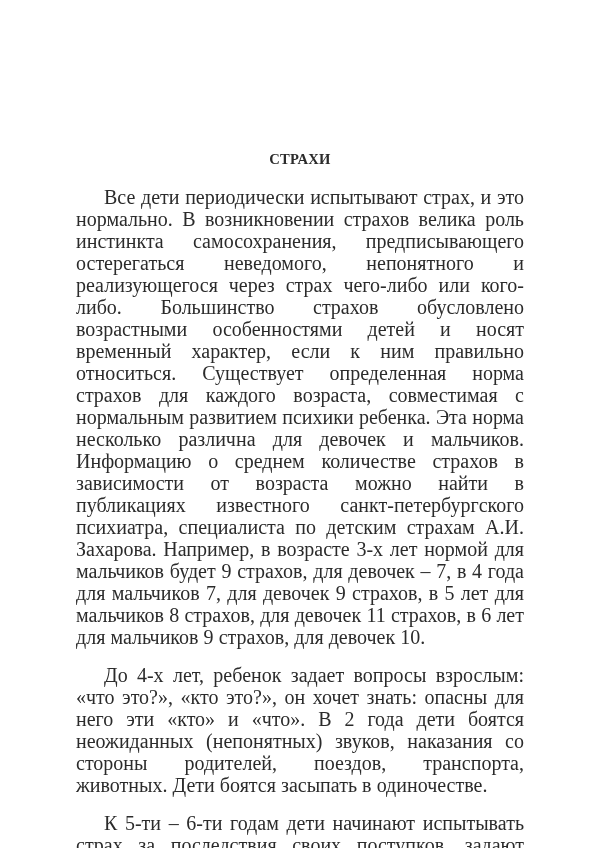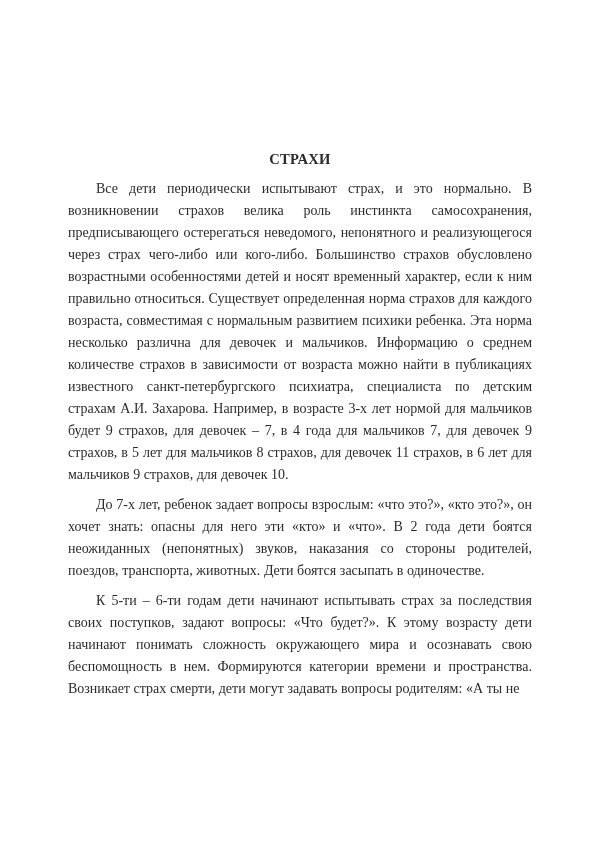--- a/index.html
+++ b/index.html
@@ -31,26 +31,26 @@
   }
   .doc-title {
     font-size: 14.6px;
     font-weight: bold;
     text-align: center;
     line-height: 22px;
     margin: 0 0 0 0;
     letter-spacing: 0.3px;
   }
   .para {
-    font-size: 14px;
+    font-size: 20px;
     line-height: 22px;
     text-align: justify;
     text-justify: inter-word;
     text-indent: 28px;
-    margin: 8px;
+    margin: 16px;
     hyphens: none;
     word-spacing: 0.1px;
   }
   .para.last-open {
     
     text-align: justify;
   }
 </style>
 </head>
 <body style="color: rgb(43, 43, 43);">
@@ -58,19 +58,19 @@
 <div id="page" style="background: rgb(255, 255, 255);">
   <div id="content">
 
     <h1 class="doc-title">СТРАХИ</h1>
 
     <p class="para">Все дети периодически испытывают страх, и это нормально. В возникновении страхов велика роль инстинкта самосохранения, предписывающего остерегаться неведомого, непонятного и реализующегося через страх чего-либо или кого-либо. Большинство страхов обусловлено возрастными особенностями детей и носят временный характер, если к ним правильно относиться. Существует определенная норма страхов для каждого возраста, совместимая с нормальным развитием психики ребенка. Эта норма несколько различна для девочек и мальчиков. Информацию о среднем количестве страхов в зависимости от возраста можно найти в публикациях известного санкт-петербургского психиатра, специалиста по детским страхам А.И. Захарова. Например, в возрасте 3-х лет нормой для мальчиков будет 9 страхов, для девочек – 7, в 4 года для мальчиков 7, для девочек 9 страхов, в 5 лет для мальчиков 8 страхов, для девочек 11 страхов, в 6 лет для мальчиков 9 страхов, для девочек 10.</p>
 
 
 
 
-    <p class="para">До 7-х лет, ребенок задает вопросы взрослым: «что это?», «кто это?», он хочет знать: опасны для него эти «кто» и «что». В 2 года дети боятся неожиданных (непонятных) звуков, наказания со стороны родителей, поездов, транспорта, животных. Дети боятся засыпать в одиночестве.</p>
+    <p class="para">До 4-х лет, ребенок задает вопросы взрослым: «что это?», «кто это?», он хочет знать: опасны для него эти «кто» и «что». В 2 года дети боятся неожиданных (непонятных) звуков, наказания со стороны родителей, поездов, транспорта, животных. Дети боятся засыпать в одиночестве.</p>
 
 
     <p class="para last-open">К 5-ти – 6-ти годам дети начинают испытывать страх за последствия своих поступков, задают вопросы: «Что будет?». К этому возрасту дети начинают понимать сложность окружающего мира и осознавать свою беспомощность в нем. Формируются категории времени и пространства. Возникает страх смерти, дети могут задавать вопросы родителям: «А ты не</p>
 
   </div>
 </div>
 
 </body></html>

